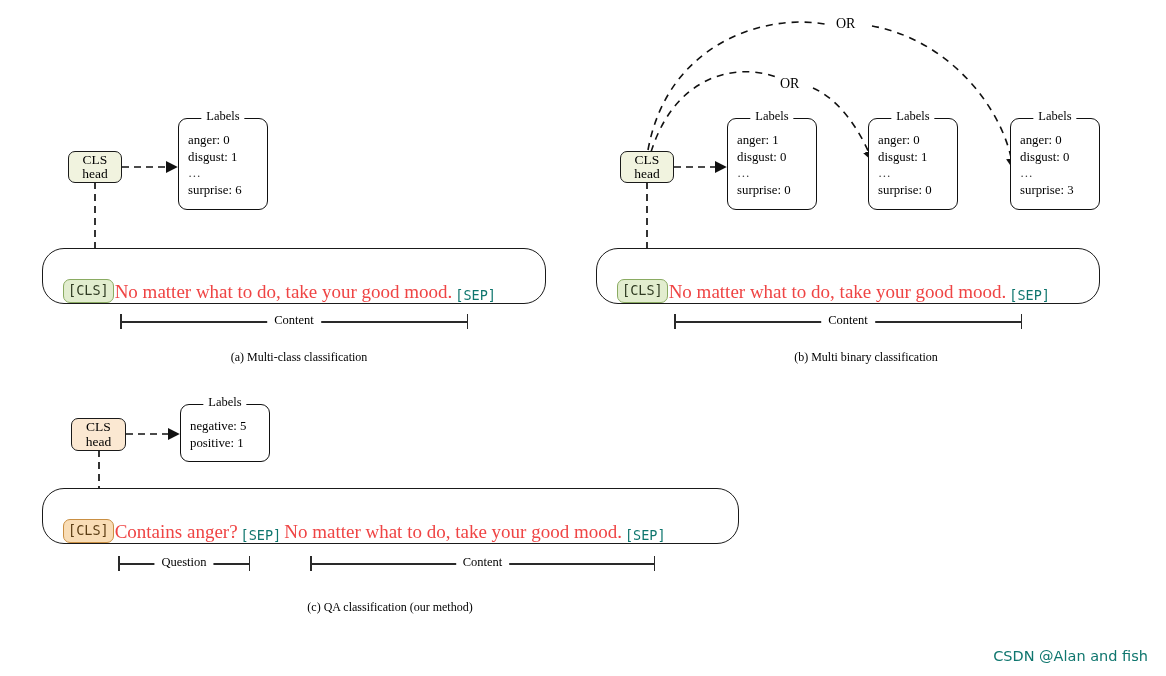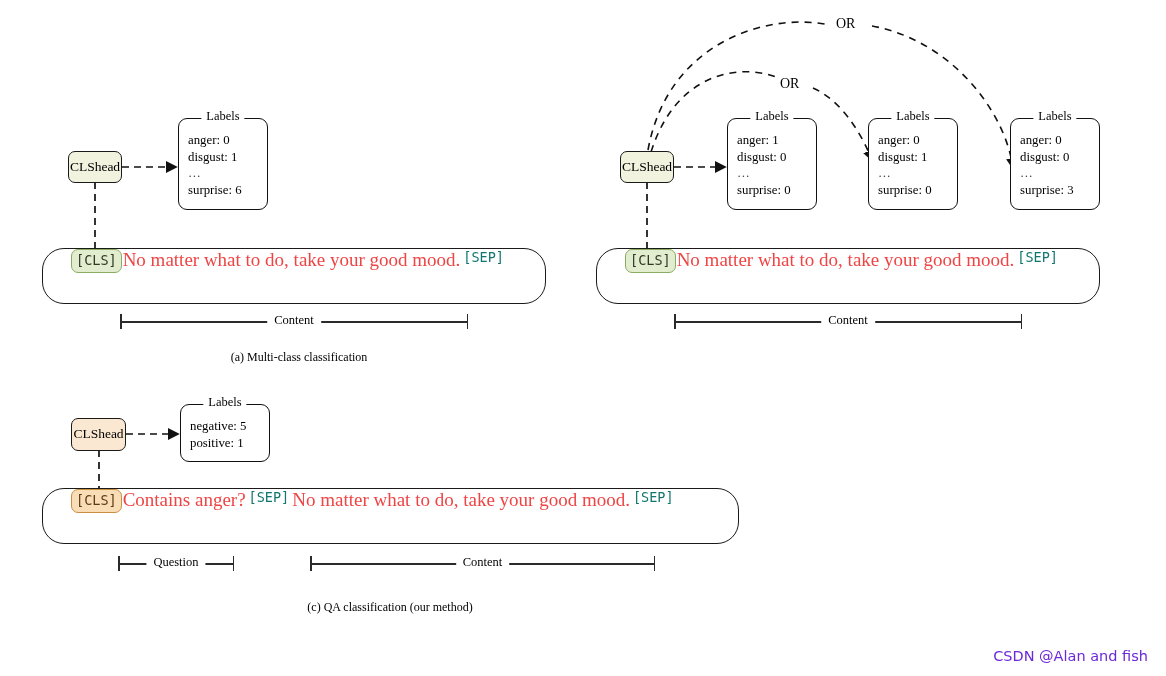--- a/index.html
+++ b/index.html
@@ -30,21 +30,21 @@
   }
 
   
   .node { position: absolute; box-sizing: border-box; }
 
   
   .cls-head {
     border: 1.6px solid #1a1a1a;
     border-radius: 7px;
     display: flex;
-    flex-direction: row;
+    flex-direction: column;
     align-items: center;
     justify-content: center;
     line-height: 1.05;
     font-size: 13.5px;
     text-align: right;
   }
   .cls-head .l1, .cls-head .l2 { display: block; }
   .head-green { background: #f1f3df; }
   .head-orange { background: #fbe8d2; }
 
@@ -73,22 +73,22 @@
   }
   .labels-list .row { display: block; }
   .labels-list .ellip { letter-spacing: 1px; color: #444; }
 
   
   .sentence {
     border: 1.5px solid #1a1a1a;
     border-radius: 22px;
     background: #ffffff;
     display: flex;
-    align-items: flex-start;
-    padding-left: 28px;
+    align-items: flex-end;
+    padding-left: 20px;
     white-space: nowrap;
   }
   .tok {
     border-radius: 7px;
     font-family: "DejaVu Sans Mono", "Liberation Mono", monospace;
     font-size: 13.5px;
     padding: 3px 4px 4px 4px;
     line-height: 1.1;
     display: inline-block;
   }
@@ -152,21 +152,21 @@
     padding: 0 5px;
     line-height: 1.1;
     white-space: nowrap;
   }
 
   
   .watermark {
     position: absolute;
     right: 18px;
     bottom: 12px;
-    color: #6d28d9;
+    color: #0f766e;
     font-family: "DejaVu Sans", "Liberation Sans", sans-serif;
     font-size: 14.5px;
     white-space: nowrap;
   }
 </style>
 </head>
 <body>
 
 <div id="stage">
 
@@ -268,20 +268,21 @@
     <span class="tok-sep">[SEP]</span>
   </div>
 
   <div class="measure" style="left:674px; top:314px; width:348px;">
     <span class="cap left"></span>
     <span class="seg" style="left:0; right:0;"></span>
     <span class="cap right"></span>
     <span class="mlabel">Content</span>
   </div>
 
+  <div class="caption" style="left:566px; top:350px; width:600px;">(b) Multi binary classification</div>
 
   <div class="node cls-head head-orange" style="left:71px; top:418px; width:55px; height:33px;">
     <span class="l1">CLS</span>
     <span class="l2">head</span>
   </div>
 
   <div class="node labels-box" style="left:180px; top:404px; width:90px; height:58px;">
     <div class="labels-title">Labels</div>
     <div class="labels-list">
       <span class="row">negative: 5</span>
@@ -290,21 +291,21 @@
   </div>
 
   <div class="node sentence" style="left:42px; top:488px; width:697px; height:56px;">
     <span class="tok tok-cls-orange">[CLS]</span>
     <span class="sent-text">Contains anger?</span>
     <span class="tok-sep">[SEP]</span>
     <span class="sent-text">No matter what to do, take your good mood.</span>
     <span class="tok-sep">[SEP]</span>
   </div>
 
-  <div class="measure" style="left:118px; top:556px; width:116px;">
+  <div class="measure" style="left:118px; top:556px; width:132px;">
     <span class="cap left"></span>
     <span class="seg" style="left:0; right:0;"></span>
     <span class="cap right"></span>
     <span class="mlabel">Question</span>
   </div>
 
   <div class="measure" style="left:310px; top:556px; width:345px;">
     <span class="cap left"></span>
     <span class="seg" style="left:0; right:0;"></span>
     <span class="cap right"></span>

